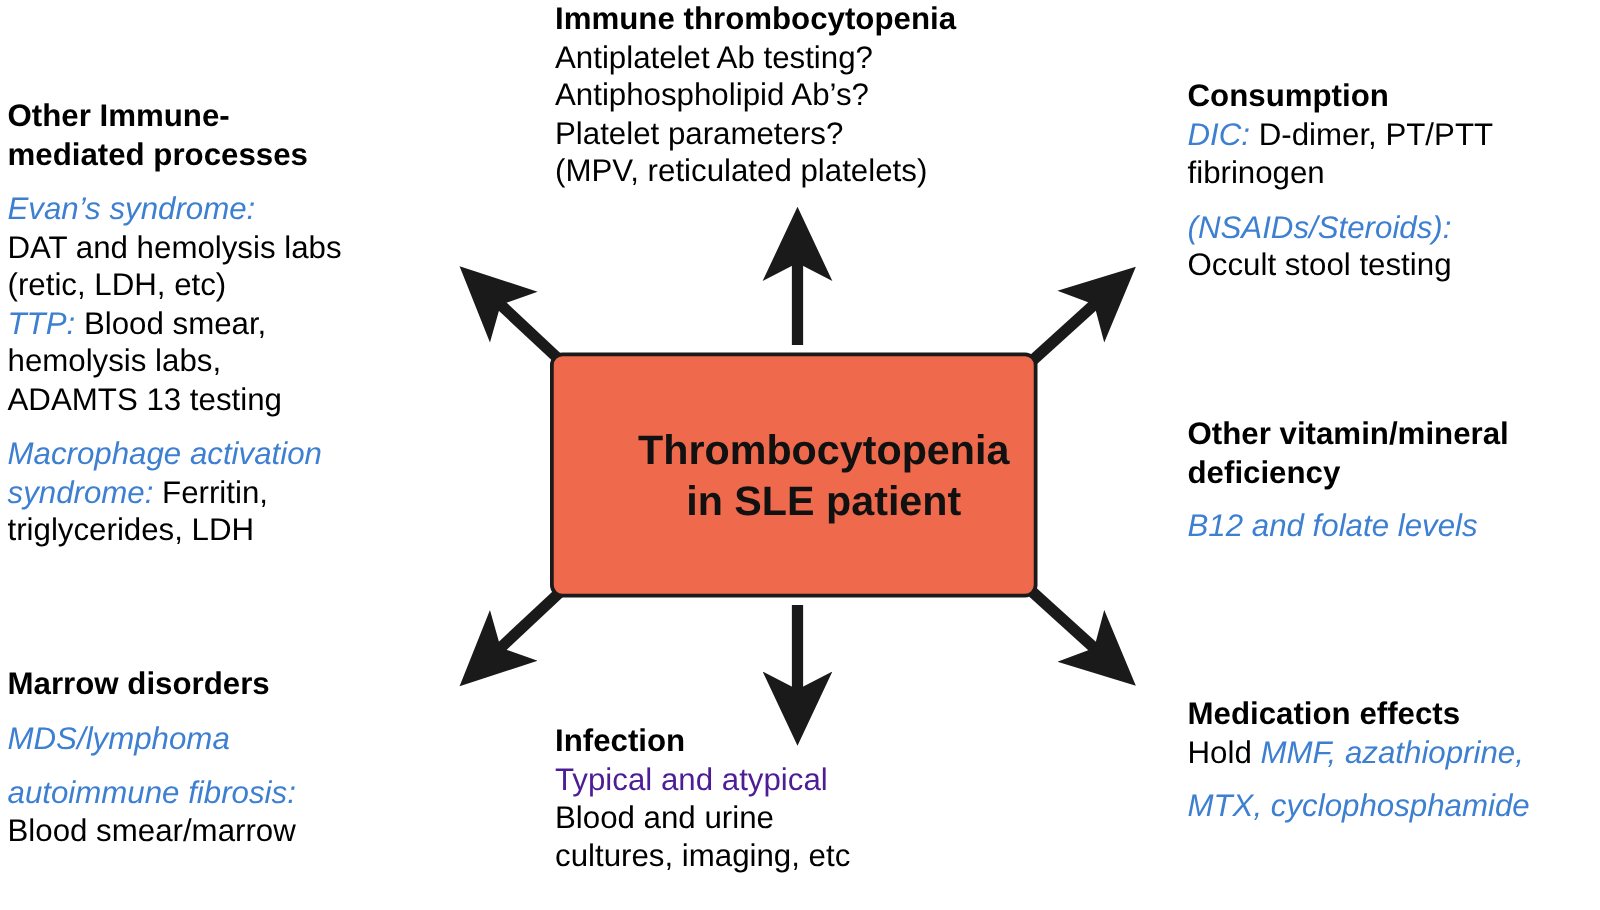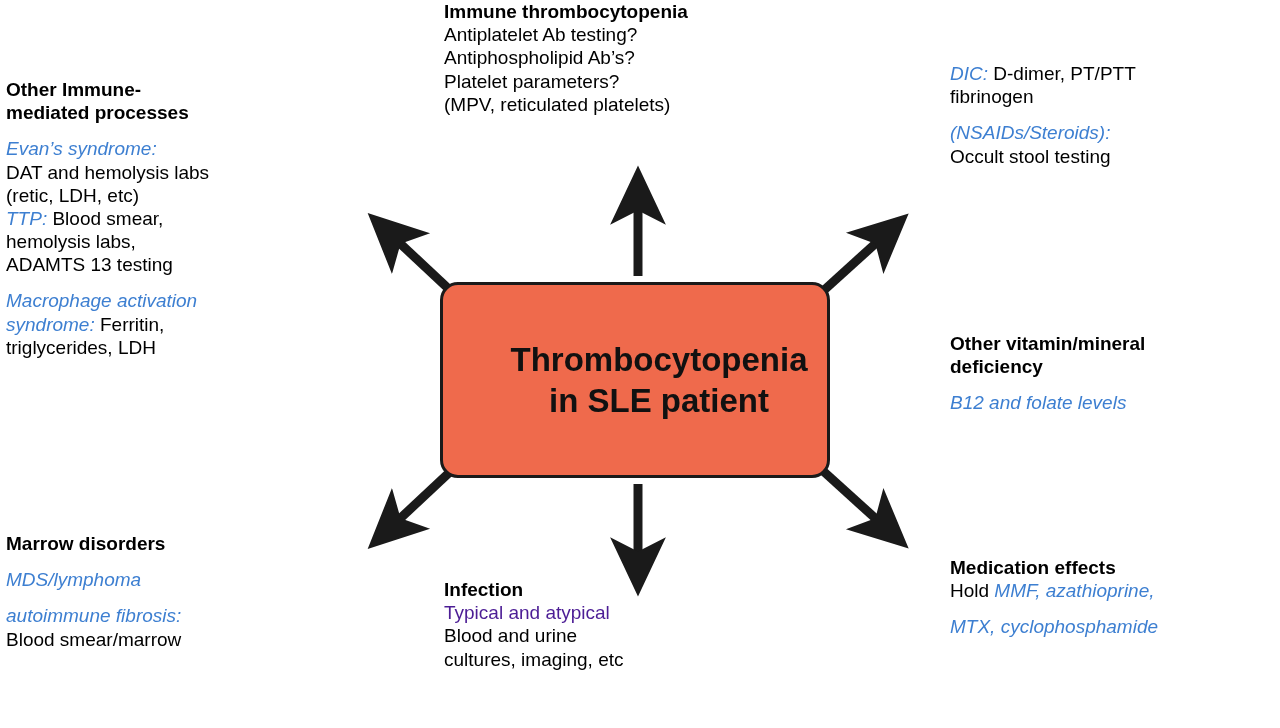--- a/index.html
+++ b/index.html
@@ -11,21 +11,21 @@
     width: 1280px;
     height: 728px;
     position: relative;
     overflow: hidden;
     font-family: "Liberation Sans", sans-serif;
     color: #000000;
   }
   .block {
     position: absolute;
     line-height: 1.22;
-    font-size: 19px;
+    font-size: 25px;
   }
   .block .hd {
     font-weight: bold;
   }
   .blue {
     color: #4c1d95;
   }
   .blue-i {
     color: #3d7fd1;
     font-style: italic;
@@ -43,21 +43,21 @@
 
   
   #central-node {
     position: absolute;
     left: 440px;
     top: 282px;
     width: 390px;
     height: 196px;
     background: #ef6a4c;
     border: 3px solid #1a1a1a;
-    border-radius: 18px;
+    border-radius: 10px;
     display: flex;
     align-items: center;
     justify-content: center;
     text-align: center;
     box-sizing: border-box;
     padding-left: 48px;
   }
   #central-node .label {
     font-size: 33px;
     font-weight: bold;
@@ -124,20 +124,21 @@
   <div>ADAMTS 13 testing</div>
 
   <div class="blue-i">Macrophage activation</div>
   <div>
     <span class="blue-i">syndrome:</span><span> Ferritin,</span>
   </div>
   <div>triglycerides, LDH</div>
 </div>
 
 <div class="block" id="blk-consumption">
+  <div class="hd">Consumption</div>
   <div>
     <span class="blue-i">DIC:</span><span> D-dimer, PT/PTT</span>
   </div>
   <div>fibrinogen</div>
   <div class="blue-i">(NSAIDs/Steroids):</div>
   <div>Occult stool testing</div>
 </div>
 
 <div class="block" id="blk-vitamin">
   <div class="hd">Other vitamin/mineral</div>

